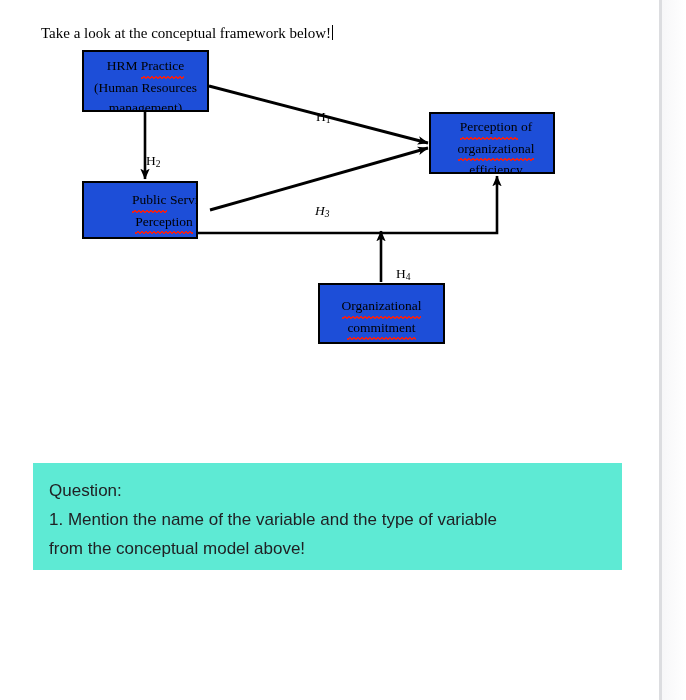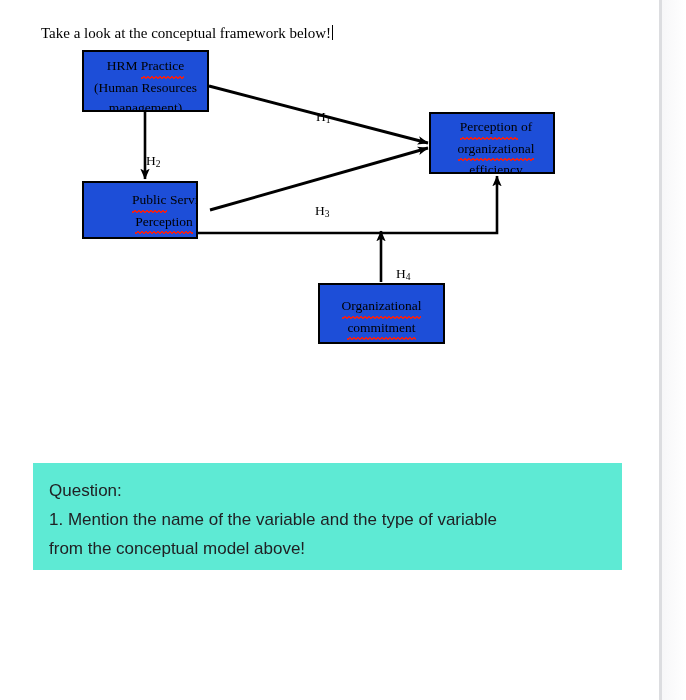--- a/index.html
+++ b/index.html
@@ -132,21 +132,21 @@
     margin-top: 17px;
   }
   .h-label sub {
     font-size: 9.5px;
     vertical-align: baseline;
     position: relative;
     bottom: -2px;
   }
   #h1-label { left: 316px; top: 92px; }
   #h2-label { left: 146px; top: 136px; }
-  #h3-label { left: 315px; top: 186px; }
+  #h3-label { left: 315px; top: 186px; font-style: italic; }
   #h4-label { left: 396px; top: 249px; }
 
   
   #question-block {
     position: absolute;
     left: 33px;
     top: 463px;
     width: 589px;
     height: 107px;
     background: #5eead4;

